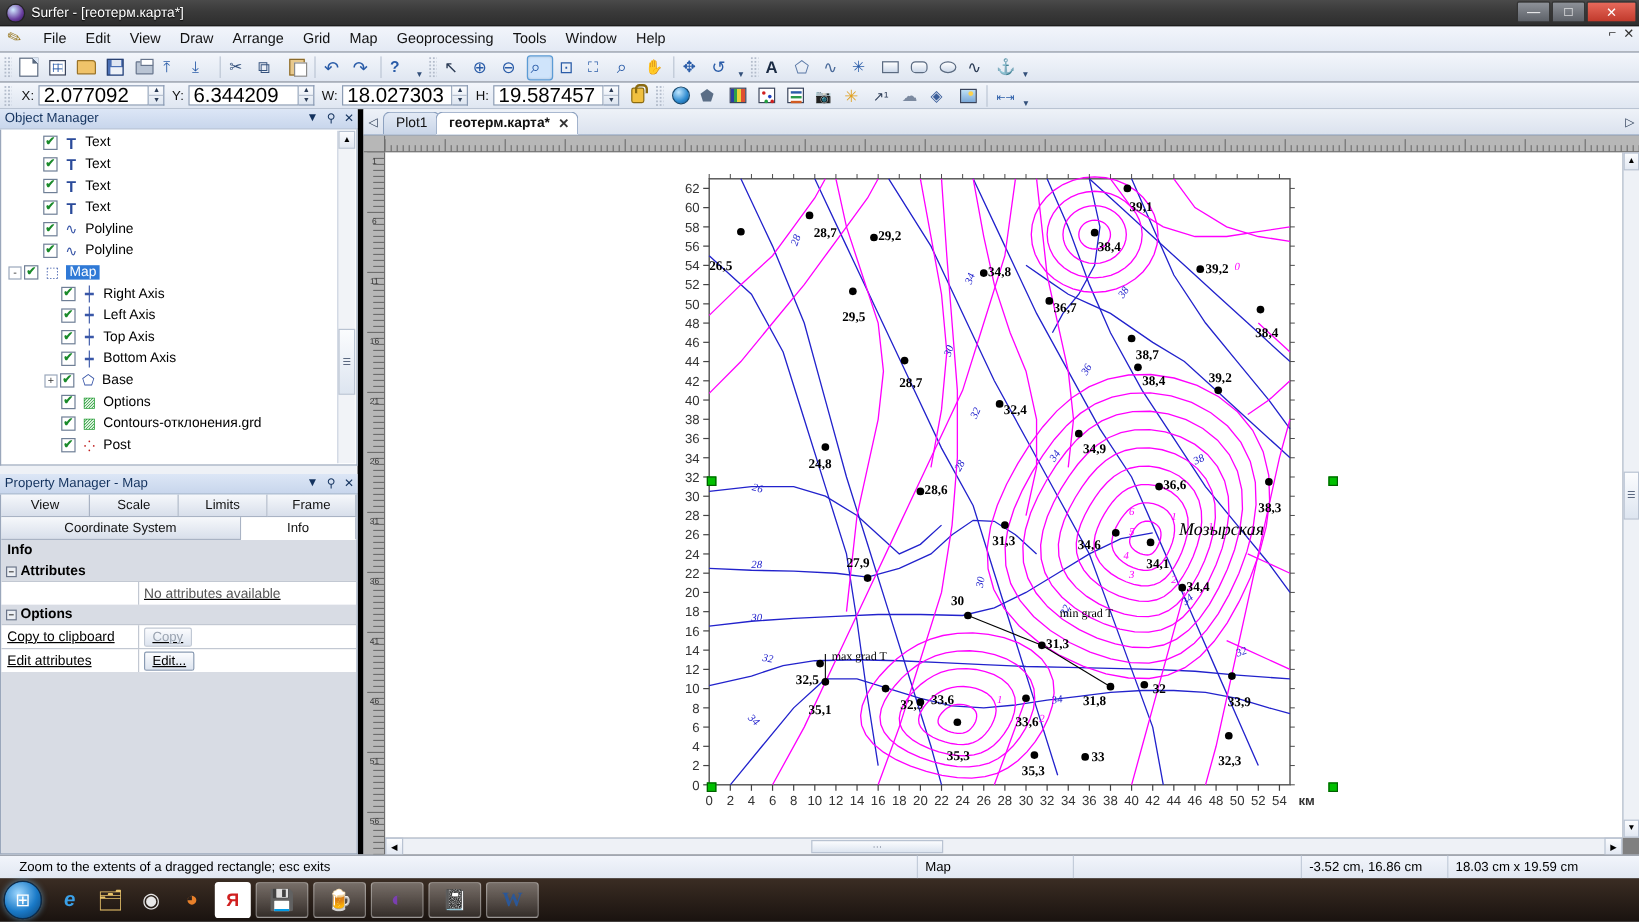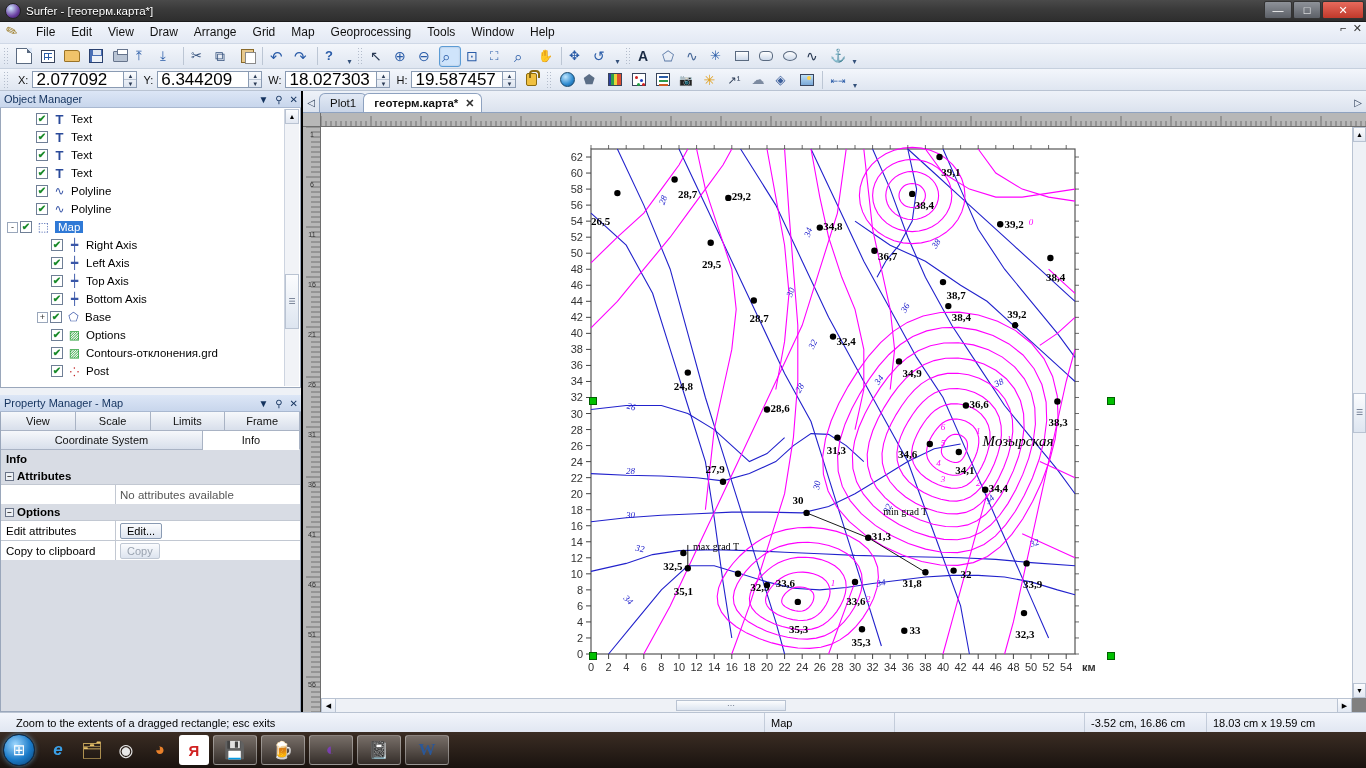--- a/index.html
+++ b/index.html
@@ -132,21 +132,21 @@
   .spin { width:13px; height:17px; display:flex; flex-direction:column;
     border:1px solid #8a9bb3; border-left:none; background:linear-gradient(180deg,#fbfcfe,#dde5f0); }
   .spin div { flex:1; display:flex; align-items:center; justify-content:center; font-size:6px; color:#2b3b55; }
   .spin div:first-child { border-bottom:1px solid #b9c3d2; }
 
   
   .main { flex:1 1 auto; display:flex; min-height:0; background:#d6dce6; }
 
   
   .leftdock { width:303px; flex:0 0 303px; display:flex; flex-direction:column;
-    background:#eef1f6; border-right:2px solid #000000; }
+    background:#eef1f6; border-right:5px solid #000000; }
   .panel-head { height:17px; display:flex; align-items:center;
     background:linear-gradient(180deg,#dce6f6,#c8d6ec); border-bottom:1px solid #a9b8d0;
     font-size:11px; color:#13325e; padding-left:4px; position:relative; }
   .panel-head .pbtns { position:absolute; right:3px; display:flex; gap:7px; font-size:10px; color:#13325e; }
   .om { flex:0 0 280px; display:flex; flex-direction:column; background:#fff;
         border:1px solid #9aa7bb; border-top:none; overflow:hidden; position:relative; }
   .om-tree { flex:1; overflow:hidden; padding:2px 0 0 6px; }
   .trow { height:18px; display:flex; align-items:center; font-size:11.5px; color:#000; white-space:nowrap; }
   .tindent { display:inline-block; }
   .texp { width:11px; height:11px; border:1px solid #9aa7bb; background:#fff; margin-right:2px;
@@ -170,21 +170,21 @@
   .pm-tab { flex:1 1 25%; height:19px; font-size:11px; display:flex; align-items:center;
     justify-content:center; background:linear-gradient(180deg,#f6f8fb,#d8dfeb);
     border:1px solid #a9b3c4; border-top:none; border-left:none; color:#111; }
   .pm-tab.wide { flex:1 1 60%; }
   .pm-tab.sel { background:#fff; border-bottom-color:#fff; font-weight:normal; }
   .pm-body { flex:1; background:#d8dce4; padding:0; overflow:hidden; }
   .pm-section { font-size:11.5px; font-weight:bold; color:#000; padding:3px 5px; }
   .pm-sub { font-size:11.5px; font-weight:bold; color:#000; padding:2px 5px 2px 16px; position:relative; }
   .pm-sub .exp { position:absolute; left:4px; top:4px; width:9px; height:9px;
     border:1px solid #6a7488; background:#eceff4; font-size:8px; line-height:7px; text-align:center; color:#333; }
-  .pm-row { display:flex; height:20px; border-top:1px solid #c2c8d2; background:#fff; }
+  .pm-row { display:flex; height:20px; border-top:1px solid #c2c8d2; background:#fff;text-decoration:underline; }
   .pm-cell-l { width:115px; border-right:1px solid #c2c8d2; font-size:11.5px;
     display:flex; align-items:center; padding-left:5px; color:#000; }
   .pm-cell-r { flex:1; display:flex; align-items:center; padding-left:4px; font-size:11.5px; color:#555; }
   .minibtn { height:16px; padding:0 6px; font-size:11px; background:linear-gradient(180deg,#fbfcfe,#dde4ef);
     border:1px solid #8a9bb3; border-radius:2px; color:#000; display:flex; align-items:center; }
   .minibtn.disabled { color:#9aa3b0; border-color:#c0c8d4; }
 
   
   .docarea { flex:1 1 auto; display:flex; flex-direction:column; min-width:0;
     background:#e8ecf2; }
@@ -601,29 +601,29 @@
           </div>
           <div class="pm-row">
             <div class="pm-cell-l"></div>
             <div class="pm-cell-r">No attributes available</div>
           </div>
           <div class="pm-sub" style="background:#d8dce4">
             <span class="exp">−</span>
             <span>Options</span>
           </div>
           <div class="pm-row">
+            <div class="pm-cell-l">Copy to clipboard</div>
+            <div class="pm-cell-r">
+                <span class="minibtn disabled">Copy</span>
+              </div>
+          </div>
+          <div class="pm-row">
             <div class="pm-cell-l">Edit attributes</div>
             <div class="pm-cell-r">
                 <span class="minibtn">Edit...</span>
-              </div>
-          </div>
-          <div class="pm-row">
-            <div class="pm-cell-l">Copy to clipboard</div>
-            <div class="pm-cell-r">
-                <span class="minibtn disabled">Copy</span>
               </div>
           </div>
         </div>
       </div>
     </div>
 
     <div class="docarea">
       <div class="tabstrip">
         <div class="tabscroll">◁</div>
         <div class="dtab">

